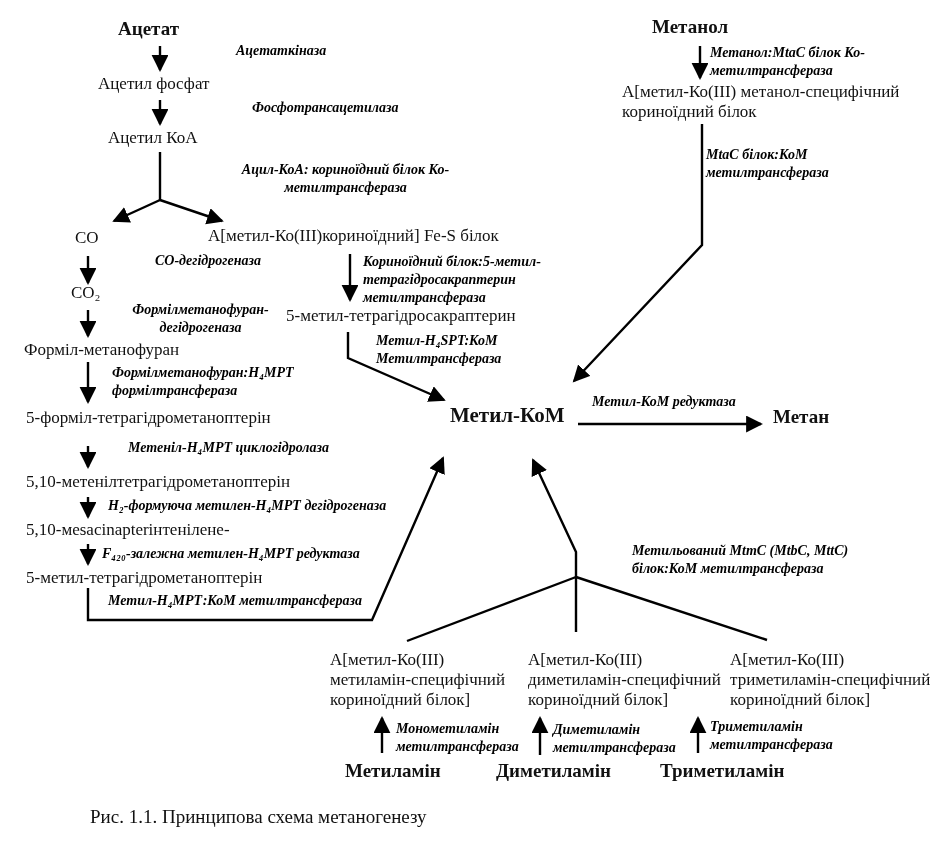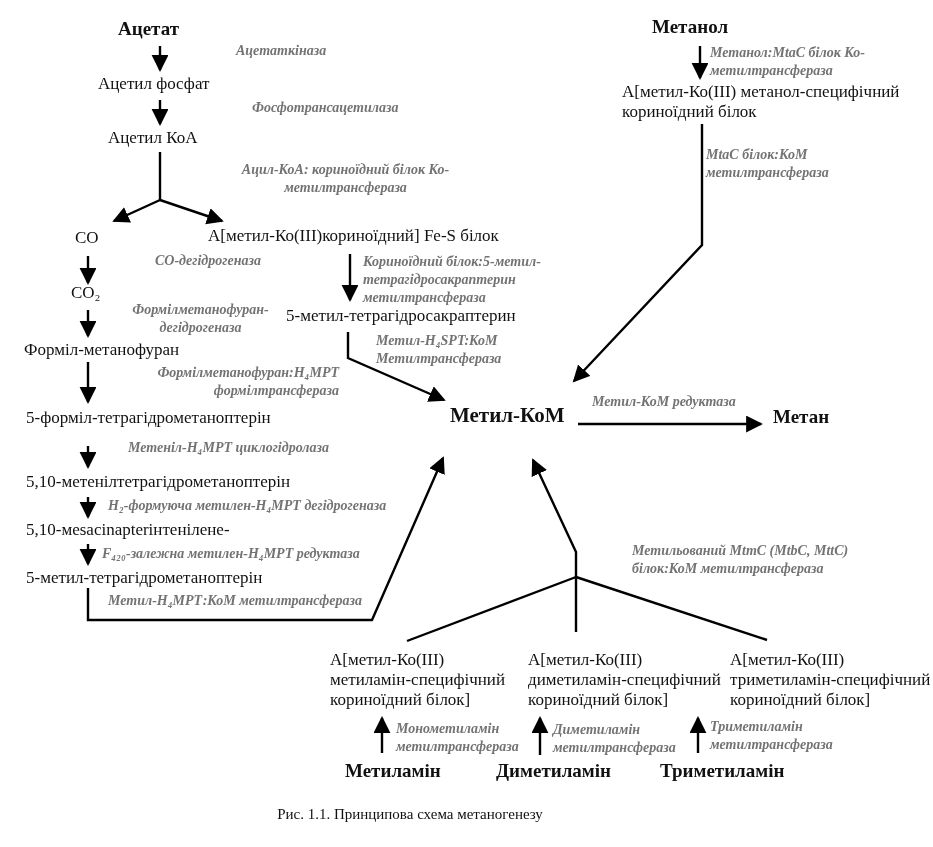--- a/index.html
+++ b/index.html
@@ -12,24 +12,24 @@
     overflow:hidden;
   }
   #arrows{position:absolute;left:0;top:0;width:933px;height:847px;}
   .txt{position:absolute;line-height:1.18;}
   .node{font-size:17px;white-space:nowrap;}
   .wrap{white-space:normal;}
   .bold{font-weight:bold;font-size:19px;white-space:nowrap;}
   .big{font-weight:bold;font-size:21px;white-space:nowrap;}
   .enzyme{
     font-size:14px;font-weight:bold;font-style:italic;
-    color:#737373;line-height:1.3;
+    color:#000000;line-height:1.3;
   }
   .center{text-align:center;}
-  .caption{font-size:15px;text-align:center;}
+  .caption{font-size:19px;text-align:left;}
 </style>
 </head>
 <body>
 
 <div id="canvas">
 
   <svg id="arrows" viewBox="0 0 933 847" xmlns="http://www.w3.org/2000/svg">
     <defs>
       <marker id="ah" markerWidth="9" markerHeight="8" refX="6.2" refY="3.5" orient="auto">
         <path d="M0,0 L7,3.5 L0,7 z" fill="#000000"></path>
@@ -83,21 +83,21 @@
   <div class="txt node wrap" style="left:730px;top:650px;width:205px;">А[метил-Ко(III) триметиламін-специфічний кориноїдний білок]</div>
   <div class="txt bold" style="left:345px;top:760px;">Метиламін</div>
   <div class="txt bold" style="left:496px;top:760px;">Диметиламін</div>
   <div class="txt bold" style="left:660px;top:760px;">Триметиламін</div>
 
   <div class="txt enzyme" style="left:236px;top:42px;">Ацетаткіназа</div>
   <div class="txt enzyme" style="left:252px;top:99px;">Фосфотрансацетилаза</div>
   <div class="txt enzyme center" style="left:228px;top:161px;width:235px;">Ацил-КоА: кориноїдний білок Ко-метилтрансфераза</div>
   <div class="txt enzyme" style="left:107px;top:252px;margin-left:48px;">СО-дегідрогеназа</div>
   <div class="txt enzyme center" style="left:108px;top:301px;width:185px;">Формілметанофуран-дегідрогеназа</div>
-  <div class="txt enzyme" style="left:124px;top:364px;width:215px;text-align:right;">Формілметанофуран:Н₄МРТ формілтрансфераза</div>
+  <div class="txt enzyme" style="left:112px;top:364px;width:215px;">Формілметанофуран:Н₄МРТ формілтрансфераза</div>
   <div class="txt enzyme" style="left:128px;top:439px;">Метеніл-Н₄МРТ циклогідролаза</div>
   <div class="txt enzyme" style="left:108px;top:497px;">Н₂-формуюча метилен-Н₄МРТ дегідрогеназа</div>
   <div class="txt enzyme" style="left:102px;top:545px;">F₄₂₀-залежна метилен-Н₄МРТ редуктаза</div>
   <div class="txt enzyme" style="left:108px;top:592px;">Метил-Н₄МРТ:КоМ метилтрансфераза</div>
   <div class="txt enzyme" style="left:363px;top:253px;width:205px;">Кориноїдний білок:5-метил-тетрагідросакраптерин метилтрансфераза</div>
   <div class="txt enzyme" style="left:376px;top:332px;width:165px;">Метил-Н₄SPT:КоМ Метилтрансфераза</div>
   <div class="txt enzyme" style="left:710px;top:44px;width:188px;">Метанол:MtaC білок Ко-метилтрансфераза</div>
   <div class="txt enzyme" style="left:706px;top:146px;width:150px;">MtaC білок:КоМ метилтрансфераза</div>
   <div class="txt enzyme" style="left:592px;top:393px;">Метил-КоМ редуктаза</div>
   <div class="txt enzyme" style="left:604px;top:542px;width:255px;margin-left:28px;">Метильований MtmC (MtbC, MttC) білок:КоМ метилтрансфераза</div>

